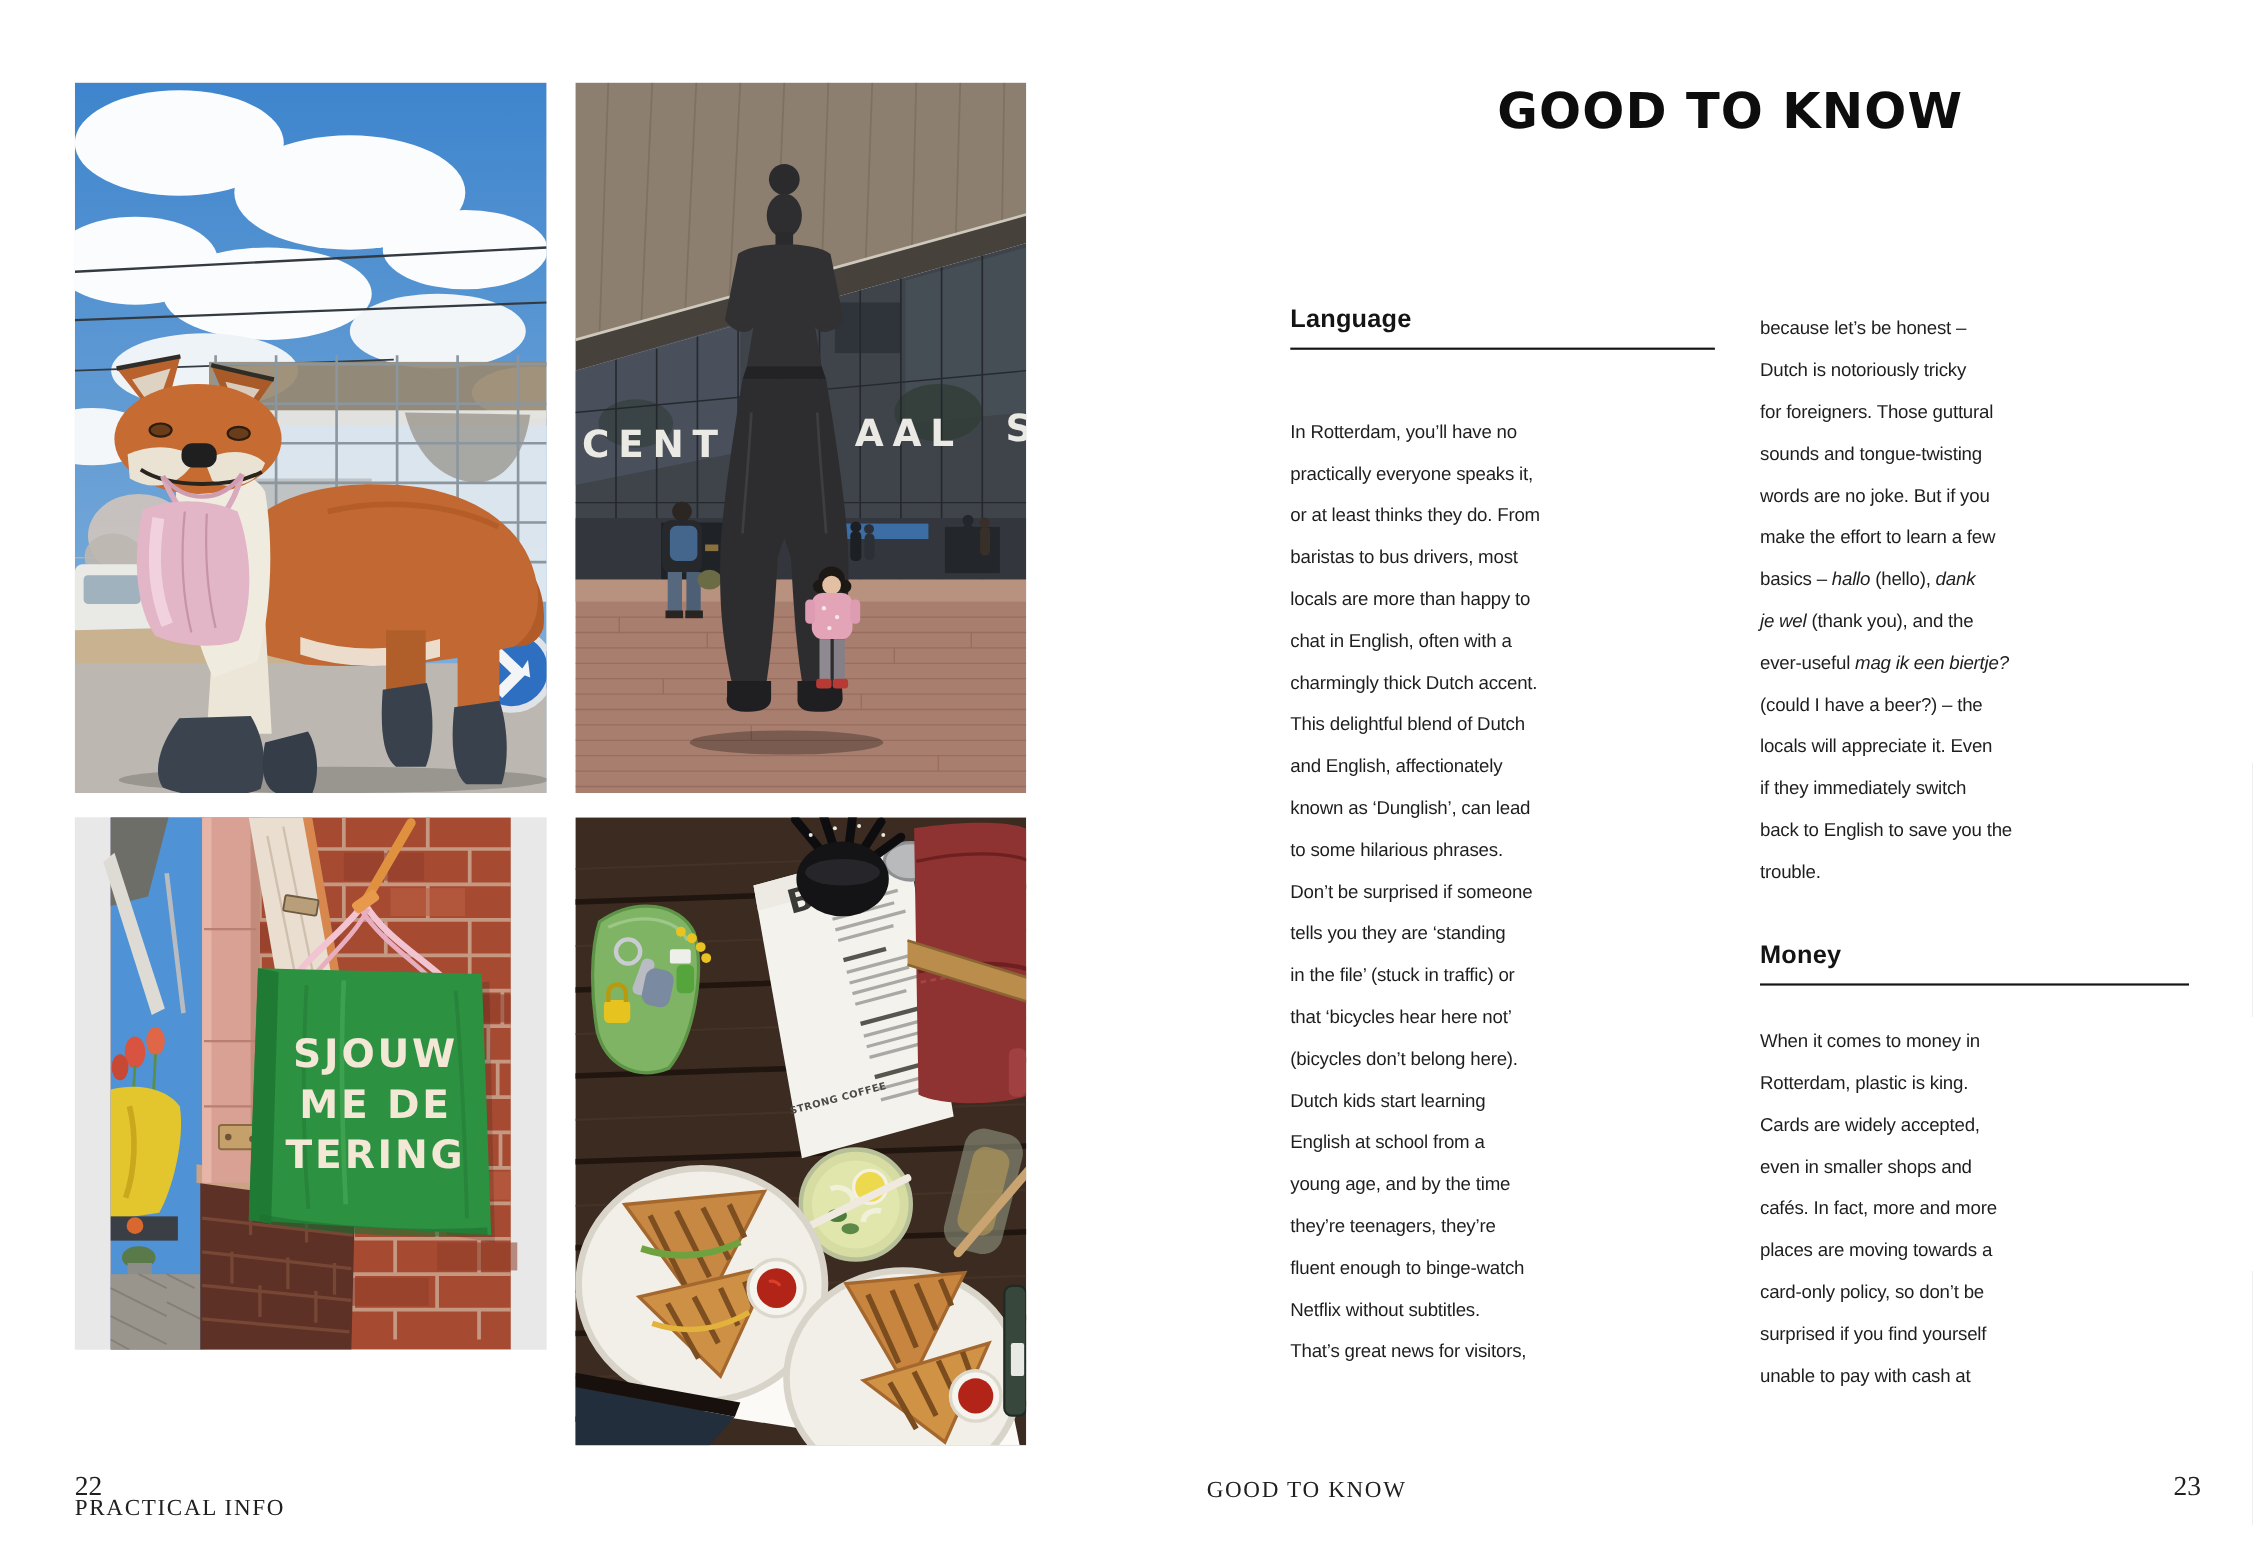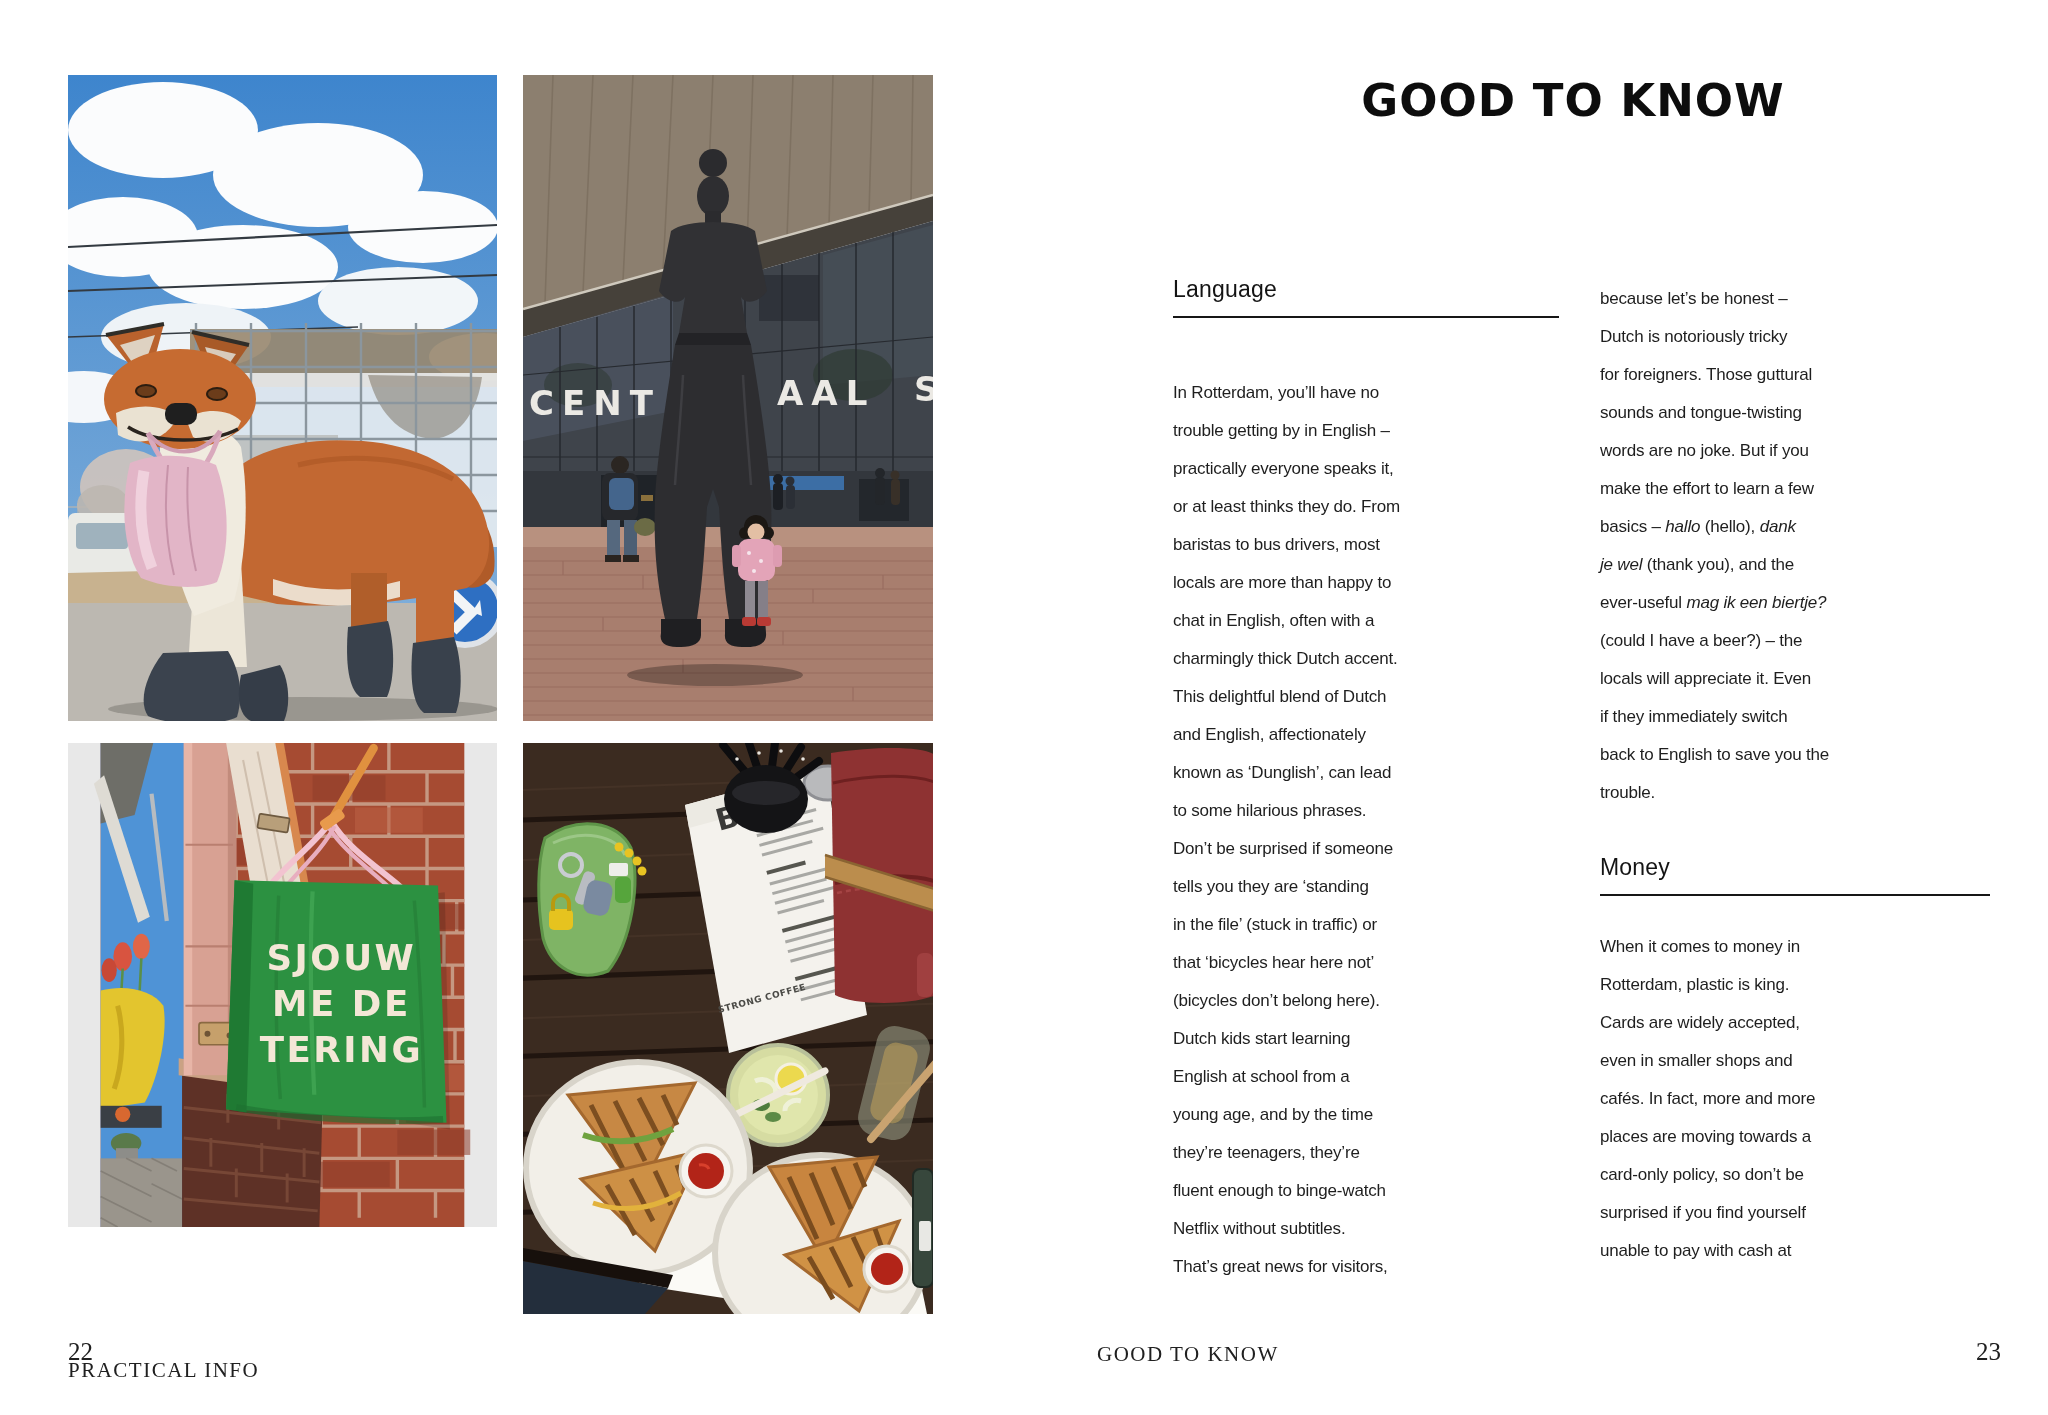--- a/index.html
+++ b/index.html
@@ -11,21 +11,21 @@
   }
   .photo { position:absolute; overflow:hidden; background:#e8e8e8;text-decoration:underline; }
   .photo svg { display:block; width:100%; height:100%; }
 
   .book-title {
     position:absolute; left:1173px; top:74px; width:800px; text-align:center;
     font-family:"DejaVu Sans", sans-serif; font-weight:bold; font-size:45px;
     letter-spacing:1px; color:#0d0d0d;
   }
   .col-heading {
-    position:absolute; font-size:23px; font-weight:normal; letter-spacing:.2px;
+    position:absolute; font-size:23px; font-weight:bold; letter-spacing:.2px;
     color:#141414; padding-bottom:13px; border-bottom:2.5px solid #161616;
   }
   .body-text { position:absolute; font-size:17px; letter-spacing:-0.2px; color:#1e1e1e; }
   .tline { height:38px; line-height:38px; white-space:nowrap; }
   .tline em { font-style:italic; }
 
   .footer-label {
     position:absolute; font-family:"Liberation Serif", serif; font-size:21px;
     letter-spacing:1.5px; color:#202020;
   }
@@ -444,21 +444,20 @@
 
   <div class="page-num" style="left:68px; top:1338px;">22</div>
   <div class="footer-label" style="left:68px; top:1358px; width:890px; text-align:left;">PRACTICAL INFO</div>
 
   <h1 class="book-title">GOOD TO KNOW</h1>
 
   <h2 class="col-heading" id="lang-heading">Language</h2>
 
   <div class="body-text" id="col1-body">
       <div class="tline"><span>In Rotterdam, you’ll have no</span></div>
-      <div class="tline"><span>trouble getting by in English –</span></div>
       <div class="tline"><span>practically everyone speaks it,</span></div>
       <div class="tline"><span>or at least thinks they do. From</span></div>
       <div class="tline"><span>baristas to bus drivers, most</span></div>
       <div class="tline"><span>locals are more than happy to</span></div>
       <div class="tline"><span>chat in English, often with a</span></div>
       <div class="tline"><span>charmingly thick Dutch accent.</span></div>
       <div class="tline"><span>This delightful blend of Dutch</span></div>
       <div class="tline"><span>and English, affectionately</span></div>
       <div class="tline"><span>known as ‘Dunglish’, can lead</span></div>
       <div class="tline"><span>to some hilarious phrases.</span></div>

